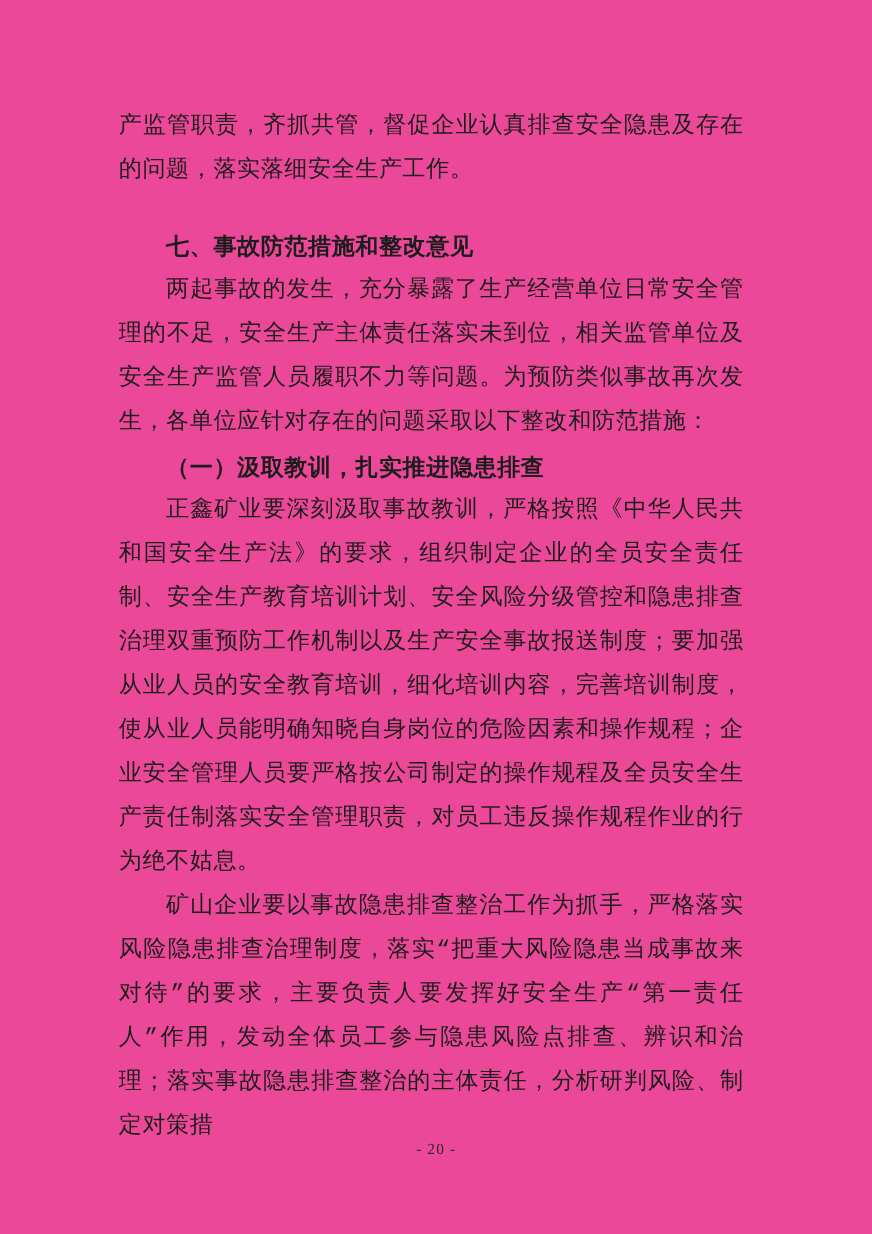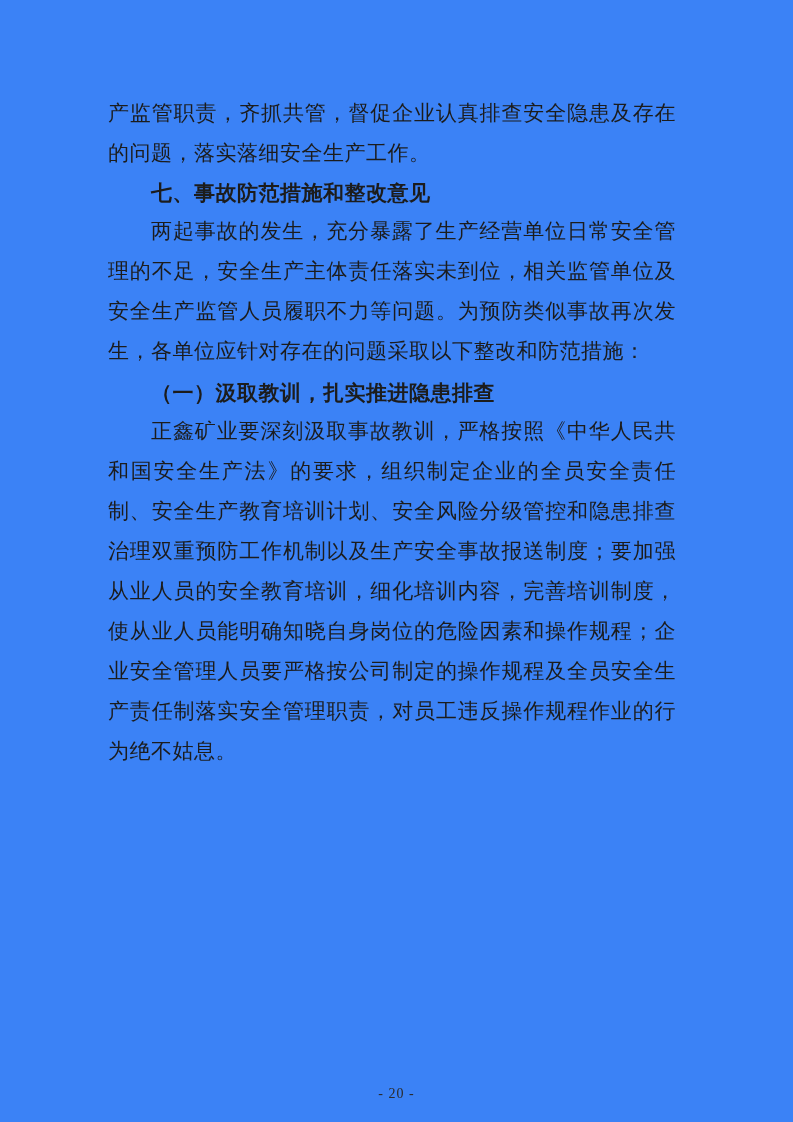--- a/index.html
+++ b/index.html
@@ -4,21 +4,21 @@
 <style>
   html, body {
     margin: 0;
     padding: 0;
     background: #ffffff;
   }
   .page {
     position: relative;
     width: 793px;
     height: 1122px;
-    background: #3b82f6;
+    background: #ec4899;
     overflow: hidden;
     font-family: "Liberation Serif", "DejaVu Serif", serif;
     color: #1c1c1c;
   }
   .text-block {
     position: absolute;
     left: 108px;
     top: 93px;
     width: 568px;
   }
@@ -38,30 +38,31 @@
   p.para-body {
     text-indent: 43px;
     font-family: Liberation Mono, monospace;
   }
   
   p.heading-level1 {
     text-indent: 43px;
     font-weight: bold;
     font-family: "Liberation Sans", "DejaVu Sans", sans-serif;
     letter-spacing: 0.5px;
+    margin-top: 32px;
   }
   
   p.heading-level2 {
     text-indent: 43px;
     font-weight: bold;
   }
   .page-footer {
     position: absolute;
     left: 0;
-    top: 1084px;
+    top: 1036px;
     width: 100%;
     text-align: center;
     font-size: 14px;
     line-height: 20px;
     color: #2a2a2a;
     letter-spacing: 1px;
   }
 </style>
 </head>
 <body>
@@ -73,17 +74,18 @@
 
     <p class="heading-level1">七、事故防范措施和整改意见</p>
 
     <p class="para-body">两起事故的发生，充分暴露了生产经营单位日常安全管理的不足，安全生产主体责任落实未到位，相关监管单位及安全生产监管人员履职不力等问题。为预防类似事故再次发生，各单位应针对存在的问题采取以下整改和防范措施：</p>
 
     <p class="heading-level2">（一）汲取教训，扎实推进隐患排查</p>
 
     <p class="para-body">正鑫矿业要深刻汲取事故教训，严格按照《中华人民共和国安全生产法》的要求，组织制定企业的全员安全责任制、安全生产教育培训计划、安全风险分级管控和隐患排查治理双重预防工作机制以及生产安全事故报送制度；要加强从业人员的安全教育培训，细化培训内容，完善培训制度，使从业人员能明确知晓自身岗位的危险因素和操作规程；企业安全管理人员要严格按公司制定的操作规程及全员安全生产责任制落实安全管理职责，对员工违反操作规程作业的行为绝不姑息。</p>
 
 
+    <p class="para-body">矿山企业要以事故隐患排查整治工作为抓手，严格落实风险隐患排查治理制度，落实“把重大风险隐患当成事故来对待”的要求，主要负责人要发挥好安全生产“第一责任人”作用，发动全体员工参与隐患风险点排查、辨识和治理；落实事故隐患排查整治的主体责任，分析研判风险、制定对策措</p>
   </main>
 
   <footer class="page-footer">- 20 -</footer>
 
 </div>
 
 </body></html>

